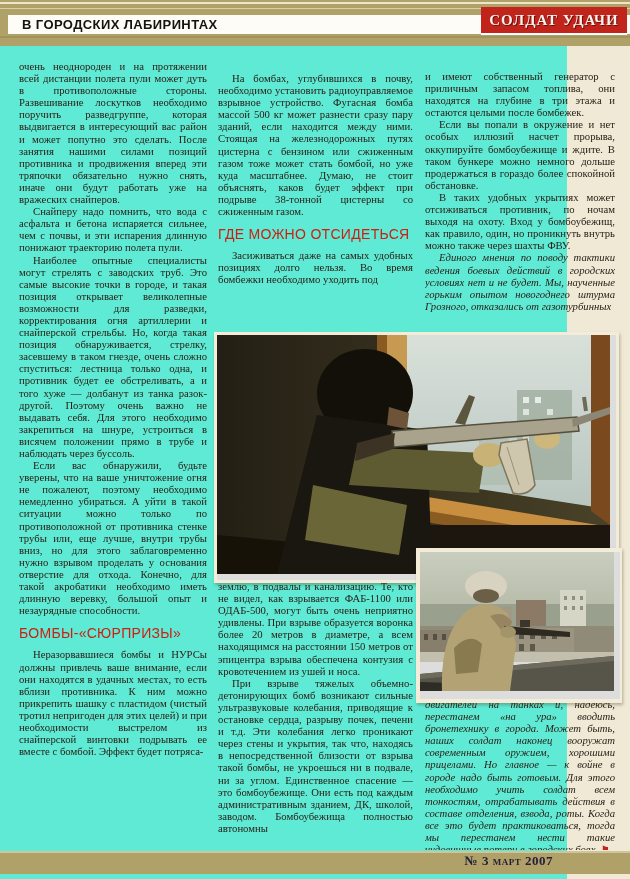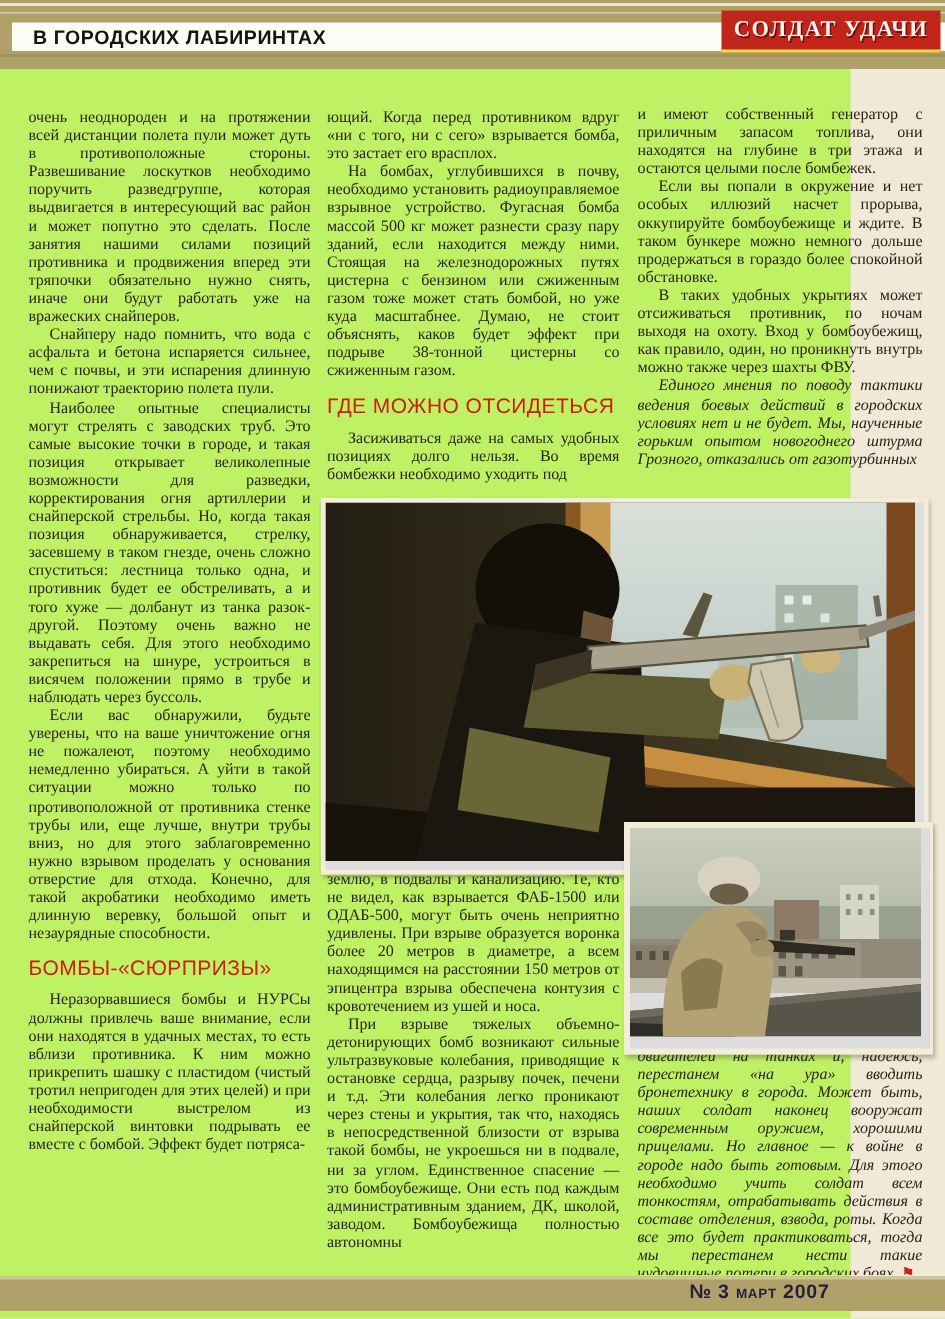--- a/index.html
+++ b/index.html
@@ -1,46 +1,46 @@
 <!DOCTYPE html>
 <html lang="ru"><head>
 <meta charset="utf-8">
 <style>
   html,body{margin:0;padding:0;}
   body{width:630px;height:879px;position:relative;background:#efe9d6;
        font-family:"Liberation Serif","DejaVu Serif",serif;overflow:hidden;}
-  .page{position:absolute;left:0;top:0;width:567px;height:879px;background:#bef264;}
+  .page{position:absolute;left:0;top:0;width:567px;height:879px;background:#5eead4;}
 
   
   .hdr-band{position:absolute;left:0;top:0;width:630px;height:46px;background:#b0a169;}
   .hdr-line-a{position:absolute;left:0;top:2px;width:630px;height:2px;background:#ede6c9;}
   .hdr-line-b{position:absolute;left:0;top:8px;width:630px;height:1px;background:#d9d0a6;}
   .hdr-strip{position:absolute;left:8px;top:15px;width:622px;height:19px;background:#fdfcf6;}
   .hdr-line-c{position:absolute;left:0;top:36px;width:630px;height:2px;background:#93855082;}
   .hdr-title{position:absolute;left:22px;top:17px;font-family:"Liberation Sans","DejaVu Sans",sans-serif;
              font-weight:bold;font-size:13px;letter-spacing:.4px;color:#15130f;}
   .logo-box{position:absolute;left:481px;top:7px;width:146px;height:26px;background:#c0241b;
-            border-bottom:2px solid #fde047;display:flex;align-items:center;justify-content:center;}
+            border-bottom:2px solid #ffffff;display:flex;align-items:center;justify-content:center;}
   .logo-text{font-family:"Liberation Serif",serif;font-weight:bold;font-size:15px;color:#f5f3ee;
              letter-spacing:1px;text-shadow:1px 1px 0 #6e0f0a;white-space:nowrap;}
 
   
   .ftr-band{position:absolute;left:0;top:851px;width:630px;height:21px;background:#b0a169;border-top:2px solid #cfc49a;}
-  .ftr-issue{position:absolute;right:14px;top:853px;font-family:Liberation Sans, sans-serif;font-weight:bold;
+  .ftr-issue{position:absolute;right:14px;top:853px;font-family:Liberation Serif, serif;font-weight:bold;
              font-size:13px;color:#26213a;font-variant:small-caps;letter-spacing:.5px;}
 
   
   .col{position:absolute;font-size:10.7px;line-height:12.1px;color:#2a2118;text-align:justify;overflow:hidden;}
   .col p{margin:0;text-indent:14px;}
   .col p.noindent{text-indent:0;}
   .col p.ital{font-style:italic;}
   .red-head{font-family:"Liberation Sans","DejaVu Sans",sans-serif;font-weight:normal;color:#cf1d12;
             font-size:14px;text-align:left;text-indent:0 !important;letter-spacing:.3px;
             margin:11px 0 9px 0 !important;}
-  .col-left   {left:19px; top:72px; width:188px;height:778px;}
+  .col-left   {left:19px; top:60px; width:188px;height:778px;}
   .col-mid-1  {left:218px;top:72px; width:195px;height:259px;}
   .col-mid-2  {left:218px;top:580px;width:195px;height:270px;}
   .col-right-1{left:425px;top:70px; width:190px;height:263px;}
   .col-right-2{left:425px;top:698px;width:190px;height:152px;}
   .endmark{color:#c0241b;font-size:10px;font-style:normal;}
 
   
   .photo{position:absolute;background:#ddd;box-shadow:1px 2px 3px rgba(70,60,30,.35);}
   .photo svg{display:block;}
   .photo-1{left:214px;top:332px;width:399px;height:245px;border:3px solid #f2ecd9;}
@@ -65,28 +65,27 @@
   <div class="col col-left">
     <p class="noindent">очень неоднороден и на протяжении всей дистанции полета пули может дуть в противоположные стороны. Развешивание лоскутков необходимо поручить разведгруппе, которая выдвигается в интересующий вас район и может попутно это сделать. После занятия нашими силами позиций противника и продвижения вперед эти тряпочки обязательно нужно снять, иначе они будут работать уже на вражеских снайперов.</p>
     <p>Снайперу надо помнить, что вода с асфальта и бетона испаряется сильнее, чем с почвы, и эти испарения длинную понижают траекторию полета пули.</p>
     <p>Наиболее опытные специалисты могут стрелять с заводских труб. Это самые высокие точки в городе, и такая позиция открывает великолепные возможности для разведки, корректирования огня артиллерии и снайперской стрельбы. Но, когда такая позиция обнаруживается, стрелку, засевшему в таком гнезде, очень сложно спуститься: лестница только одна, и противник будет ее обстреливать, а и того хуже — долбанут из танка разок-другой. Поэтому очень важно не выдавать себя. Для этого необходимо закрепиться на шнуре, устроиться в висячем положении прямо в трубе и наблюдать через буссоль.</p>
     <p>Если вас обнаружили, будьте уверены, что на ваше уничтожение огня не пожалеют, поэтому необходимо немедленно убираться. А уйти в такой ситуации можно только по противоположной от противника стенке трубы или, еще лучше, внутри трубы вниз, но для этого заблаговременно нужно взрывом проделать у основания отверстие для отхода. Конечно, для такой акробатики необходимо иметь длинную веревку, большой опыт и незаурядные способности.</p>
     <p class="red-head">БОМБЫ-«СЮРПРИЗЫ»</p>
     <p>Неразорвавшиеся бомбы и НУРСы должны привлечь ваше внимание, если они находятся в удачных местах, то есть вблизи противника. К ним можно прикрепить шашку с пластидом (чистый тротил непригоден для этих целей) и при необходимости выстрелом из снайперской винтовки подрывать ее вместе с бомбой. Эффект будет потряса-</p>
   </div>
 
   <div class="col col-mid-1">
-    <p class="noindent">ющий. Когда перед противником вдруг «ни с того, ни с сего» взрывается бомба, это застает его врасплох.</p>
     <p>На бомбах, углубившихся в почву, необходимо установить радиоуправляемое взрывное устройство. Фугасная бомба массой 500 кг может разнести сразу пару зданий, если находится между ними. Стоящая на железнодорожных путях цистерна с бензином или сжиженным газом тоже может стать бомбой, но уже куда масштабнее. Думаю, не стоит объяснять, каков будет эффект при подрыве 38-тонной цистерны со сжиженным газом.</p>
     <p class="red-head">ГДЕ МОЖНО ОТСИДЕТЬСЯ</p>
     <p>Засиживаться даже на самых удобных позициях долго нельзя. Во время бомбежки необходимо уходить под</p>
   </div>
 
   <div class="col col-mid-2">
-    <p class="noindent">землю, в подвалы и канализацию. Те, кто не видел, как взрывается ФАБ-1500 или ОДАБ-500, могут быть очень неприятно удивлены. При взрыве образуется воронка более 20 метров в диаметре, а всем находящимся на расстоянии 150 метров от эпицентра взрыва обеспечена контузия с кровотечением из ушей и носа.</p>
+    <p class="noindent">землю, в подвалы и канализацию. Те, кто не видел, как взрывается ФАБ-1100 или ОДАБ-500, могут быть очень неприятно удивлены. При взрыве образуется воронка более 20 метров в диаметре, а всем находящимся на расстоянии 150 метров от эпицентра взрыва обеспечена контузия с кровотечением из ушей и носа.</p>
     <p>При взрыве тяжелых объемно-детонирующих бомб возникают сильные ультразвуковые колебания, приводящие к остановке сердца, разрыву почек, печени и т.д. Эти колебания легко проникают через стены и укрытия, так что, находясь в непосредственной близости от взрыва такой бомбы, не укроешься ни в подвале, ни за углом. Единственное спасение — это бомбоубежище. Они есть под каждым административным зданием, ДК, школой, заводом. Бомбоубежища полностью автономны</p>
   </div>
 
   <div class="col col-right-1">
     <p class="noindent">и имеют собственный генератор с приличным запасом топлива, они находятся на глубине в три этажа и остаются целыми после бомбежек.</p>
     <p>Если вы попали в окружение и нет особых иллюзий насчет прорыва, оккупируйте бомбоубежище и ждите. В таком бункере можно немного дольше продержаться в гораздо более спокойной обстановке.</p>
     <p>В таких удобных укрытиях может отсиживаться противник, по ночам выходя на охоту. Вход у бомбоубежищ, как правило, один, но проникнуть внутрь можно также через шахты ФВУ.</p>
     <p class="ital">Единого мнения по поводу тактики ведения боевых действий в городских условиях нет и не будет. Мы, наученные горьким опытом новогоднего штурма Грозного, отказались от газотурбинных</p>
   </div>
 

